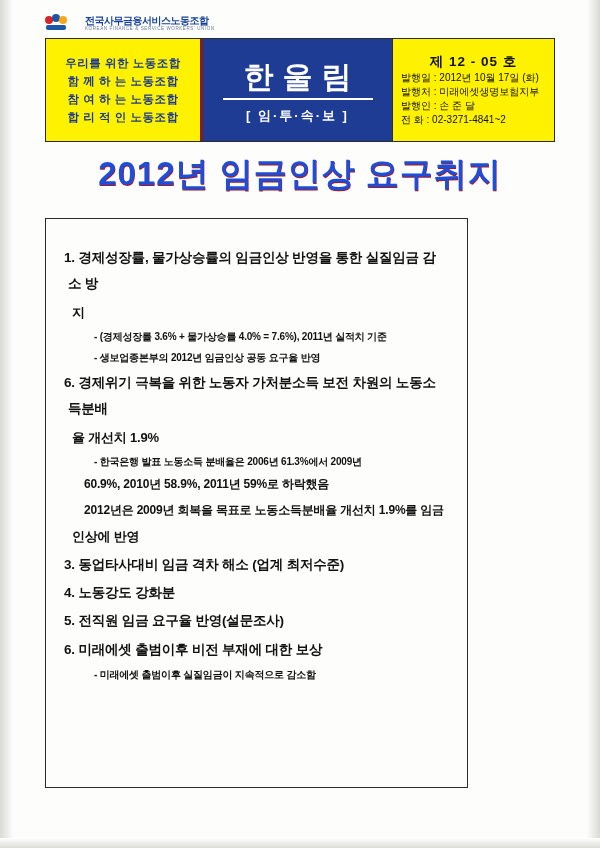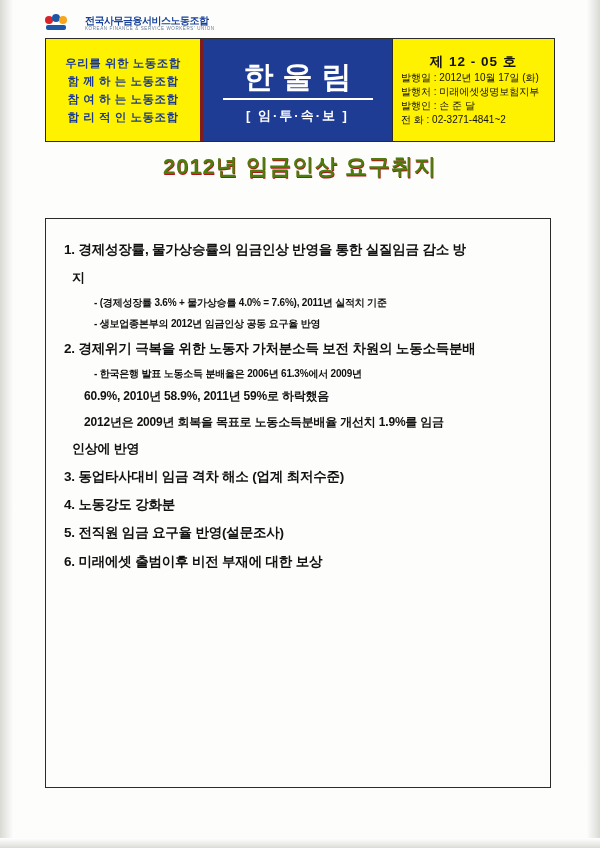--- a/index.html
+++ b/index.html
@@ -155,37 +155,37 @@
     white-space: nowrap;
   }
 
   
   .headline {
     position: absolute;
     left: 45px;
     top: 152px;
     width: 510px;
     text-align: center;
-    color: #4d7c0f;
-    font-size: 22px;
+    color: #1d4ed8;
+    font-size: 33px;
     font-weight: bold;
     letter-spacing: 1px;
     text-shadow: 0.5px 0.5px 0 #b3131a;
   }
 
   
   .body-box {
     position: absolute;
     left: 45px;
     top: 218px;
-    width: 506px;
+    width: 423px;
     height: 570px;
     border: 1px solid #2b2b2b;
     box-sizing: border-box;
-    padding: 18px 22px 10px 18px;
+    padding: 26px 22px 10px 18px;
   }
   .item {
     font-size: 13.5px;
     font-weight: bold;
     color: #111;
     line-height: 1.95;
     letter-spacing: -0.2px;
     margin-bottom: 2px;
   }
   .item.lv1 {
@@ -268,24 +268,26 @@
     </div>
   </div>
 
   <div class="headline">2012년 임금인상 요구취지</div>
 
   <div class="body-box">
     <div class="item lv1">1. 경제성장률, 물가상승률의 임금인상 반영을 통한 실질임금 감소 방</div>
     <div class="item flow">지</div>
     <div class="item lv2">- (경제성장률 3.6% + 물가상승률 4.0% = 7.6%), 2011년 실적치 기준</div>
     <div class="item lv2">- 생보업종본부의 2012년 임금인상 공동 요구율 반영</div>
-    <div class="item lv1">2. 경제위기 극복을 위한 노동자 가처분소득 보전 차원의 노동소득분배</div>
+    <div class="item lv1">6. 경제위기 극복을 위한 노동자 가처분소득 보전 차원의 노동소득분배</div>
+    <div class="item flow">율 개선치 1.9%</div>
     <div class="item lv2">- 한국은행 발표 노동소득 분배율은 2006년 61.3%에서 2009년</div>
     <div class="item lv1-cont">60.9%, 2010년 58.9%, 2011년 59%로 하락했음</div>
     <div class="item lv1-cont">2012년은 2009년 회복을 목표로 노동소득분배율 개선치 1.9%를 임금</div>
     <div class="item flow">인상에 반영</div>
     <div class="item lv1">3. 동업타사대비 임금 격차 해소 (업계 최저수준)</div>
     <div class="item lv1">4. 노동강도 강화분</div>
     <div class="item lv1">5. 전직원 임금 요구율 반영(설문조사)</div>
     <div class="item lv1">6. 미래에셋 출범이후 비전 부재에 대한 보상</div>
+    <div class="item lv2">- 미래에셋 출범이후 실질임금이 지속적으로 감소함</div>
   </div>
 
 </div>
 
 </body></html>

